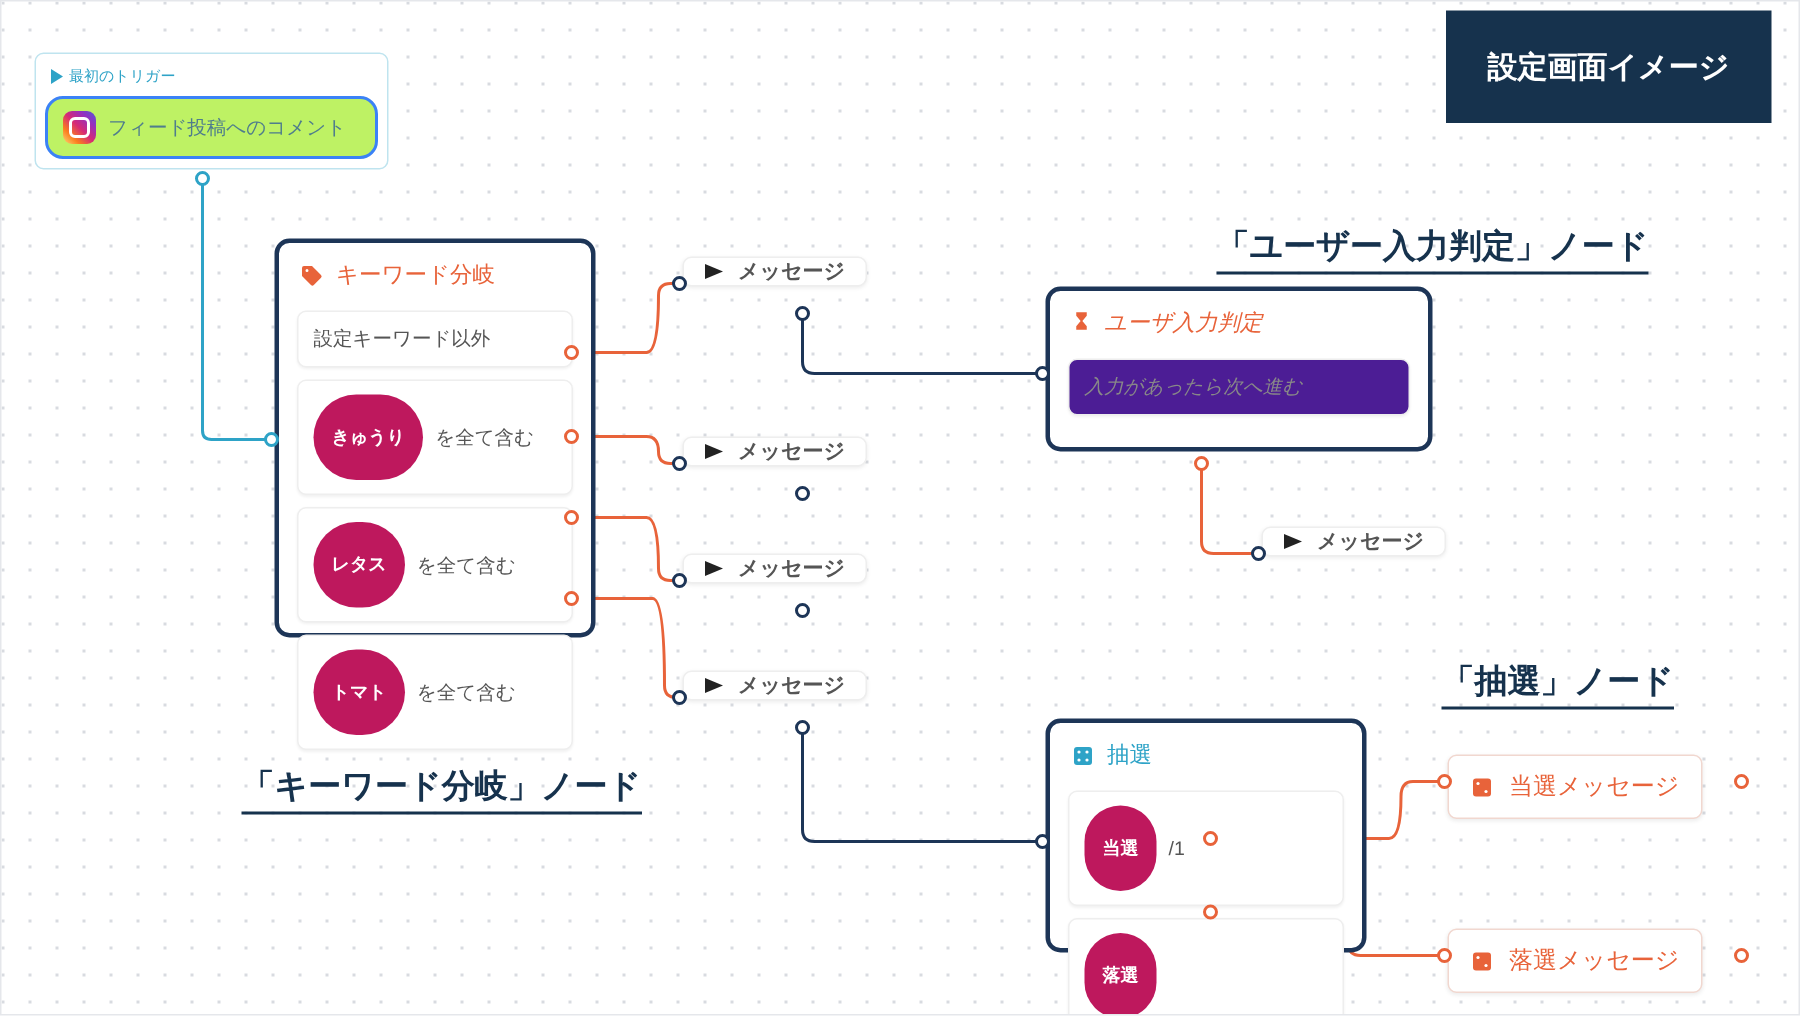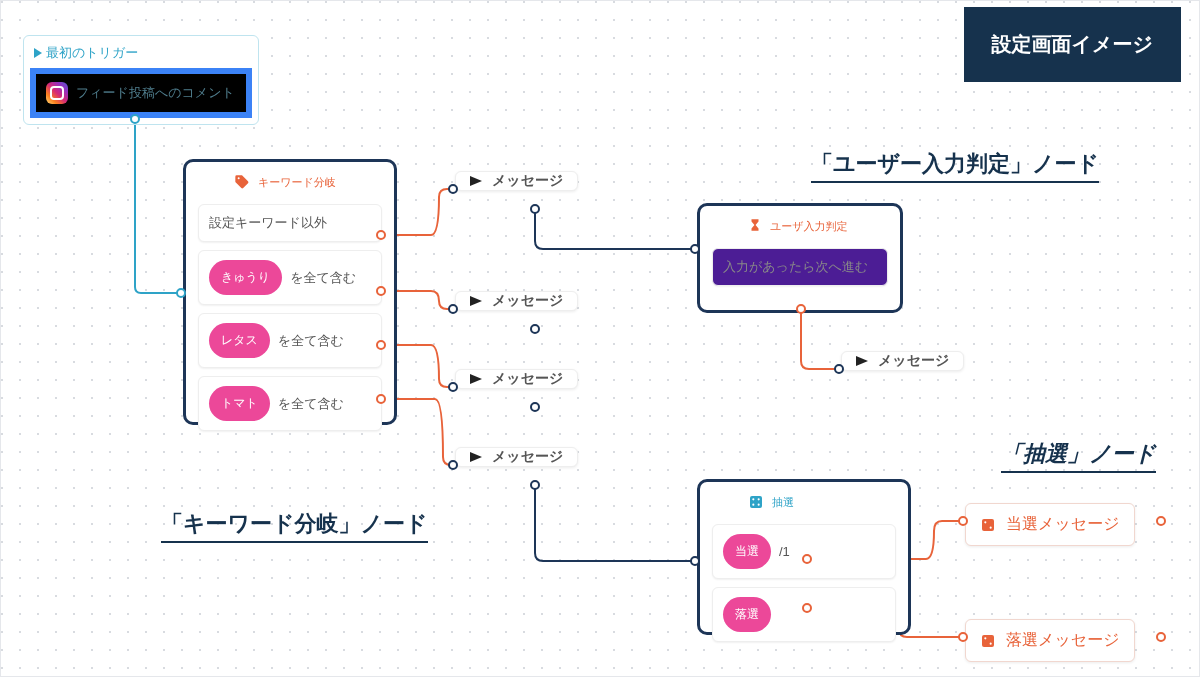--- a/index.html
+++ b/index.html
@@ -54,67 +54,66 @@
 
   
   .trigger-block {
     position: absolute;
     border: 1px solid #bfe4ef;
     background: #fff;
     border-radius: 6px;
     z-index: 10;
   }
   .trigger-head {
-    color: #2ea3c7; font-size: 13px;
+    color: #2ea3c7; font-size: 10px;
     display:flex; align-items:center; gap:4px;
     padding: 8px 10px 0 10px;
   }
   .trigger-body {
     margin: 6px; padding: 8px 10px;
-    background: #000000; border: 6px solid #3b82f6;
-    border-radius: 0;
+    background: #bef264; border: 2px solid #3b82f6;
+    border-radius: 12px;
     display:flex; align-items:center; gap:8px;
     color:#4f7d8d; font-size:13px;
   }
   .ig-icon {
     width:22px; height:22px; border-radius:6px;
     background: linear-gradient(45deg,#feda75,#fa7e1e,#d62976,#962fbf,#4f5bd5);
     display:flex; align-items:center; justify-content:center;
   }
   .ig-icon::after{
     content:""; width:10px; height:10px; border:2px solid #fff; border-radius:4px;
   }
 
   .big-node {
     position:absolute; border:3px solid #1d3557; border-radius:10px;
     background:#fff; z-index:10;
   }
   .big-node .title {
     display:flex; align-items:center; gap:8px;
-    font-size:11px; font-weight:500;
+    font-size:15px; font-weight:500;
     padding:12px 12px 6px 14px;
-    margin-left:34px;
   }
   .big-node.orange .title { color:#e8633a; }
   .big-node.teal   .title { color:#2ea3c7; }
 
   .row {
     margin: 8px 12px; padding: 9px 10px;
     background: #fff;
     border: 1px solid #eee;
     border-radius: 6px;
     box-shadow: 0 1px 2px rgba(0,0,0,0.06);
     font-size: 13px; color:#555;
     display:flex; align-items:center; gap:8px;
     position:relative;
   }
   .row.grey { background:#4c1d95; color:#888; }
   .pill {
-    background:#ec4899; color:#fff; border-radius:999px;
-    padding:9px 12px; font-size:12px; font-weight:400;
+    background:#be185d; color:#fff; border-radius:999px;
+    padding:20px 12px; font-size:12px; font-weight:700;
   }
 
   .msg-card {
     position:absolute;
     background:#fff; border:1px solid #eee; border-radius:6px;
     box-shadow: 0 1px 3px rgba(0,0,0,0.08);
     padding:0 14px; z-index:10;
     display:flex; align-items:center; gap:10px;
     font-size:14px; color:#555;font-weight:bold;
   }
@@ -142,21 +141,21 @@
 </style>
 </head>
 <body>
 
 <div class="canvas">
 
   <div class="badge-header">設定画面イメージ</div>
 
   <div class="annotation" style="left:160px; top:508px;">「キーワード分岐」ノード</div>
   <div class="annotation" style="left:810px; top:148px;">「ユーザー入力判定」ノード</div>
-  <div class="annotation" style="left:1000px; top:438px;font-style:italic;">「抽選」ノード</div>
+  <div class="annotation" style="left:960px; top:438px;">「抽選」ノード</div>
 
   <svg class="wires">
 
     <path class="wire-blue" d="M134,118 L134,286 Q134,292 140,292 L180,292"></path>
 
     <path class="wire-orange" d="M380,234 L430,234 Q438,234 438,196 Q438,188 446,188 L452,188"></path>
 
     <path class="wire-orange" d="M380,290 L430,290 Q438,290 438,300 Q438,308 446,308 L452,308"></path>
 
     <path class="wire-orange" d="M380,344 L430,344 Q438,344 438,378 Q438,386 446,386 L452,386"></path>
@@ -252,21 +251,21 @@
   </div>
   <div class="msg-card" style="left:454px; top:368px;">
     <span class="send-icon"></span>
     <span>メッセージ</span>
   </div>
   <div class="msg-card" style="left:454px; top:446px;">
     <span class="send-icon"></span>
     <span>メッセージ</span>
   </div>
 
-  <div class="big-node orange" style="left:696px; top:202px; width:206px; height:110px;">
+  <div class="big-node orange" style="left:696px; top:190px; width:258px; height:110px;font-style:italic;">
     <div class="title">
       <span>
         <svg width="14" height="14" viewBox="0 0 24 24" fill="#e8633a">
             <path d="M6 2h12v4l-5 6 5 6v4H6v-4l5-6-5-6V2z"></path>
           </svg>
       </span>
       <span>ユーザ入力判定</span>
     </div>
     <div class="row grey">
       <span>入力があったら次へ進む</span>

